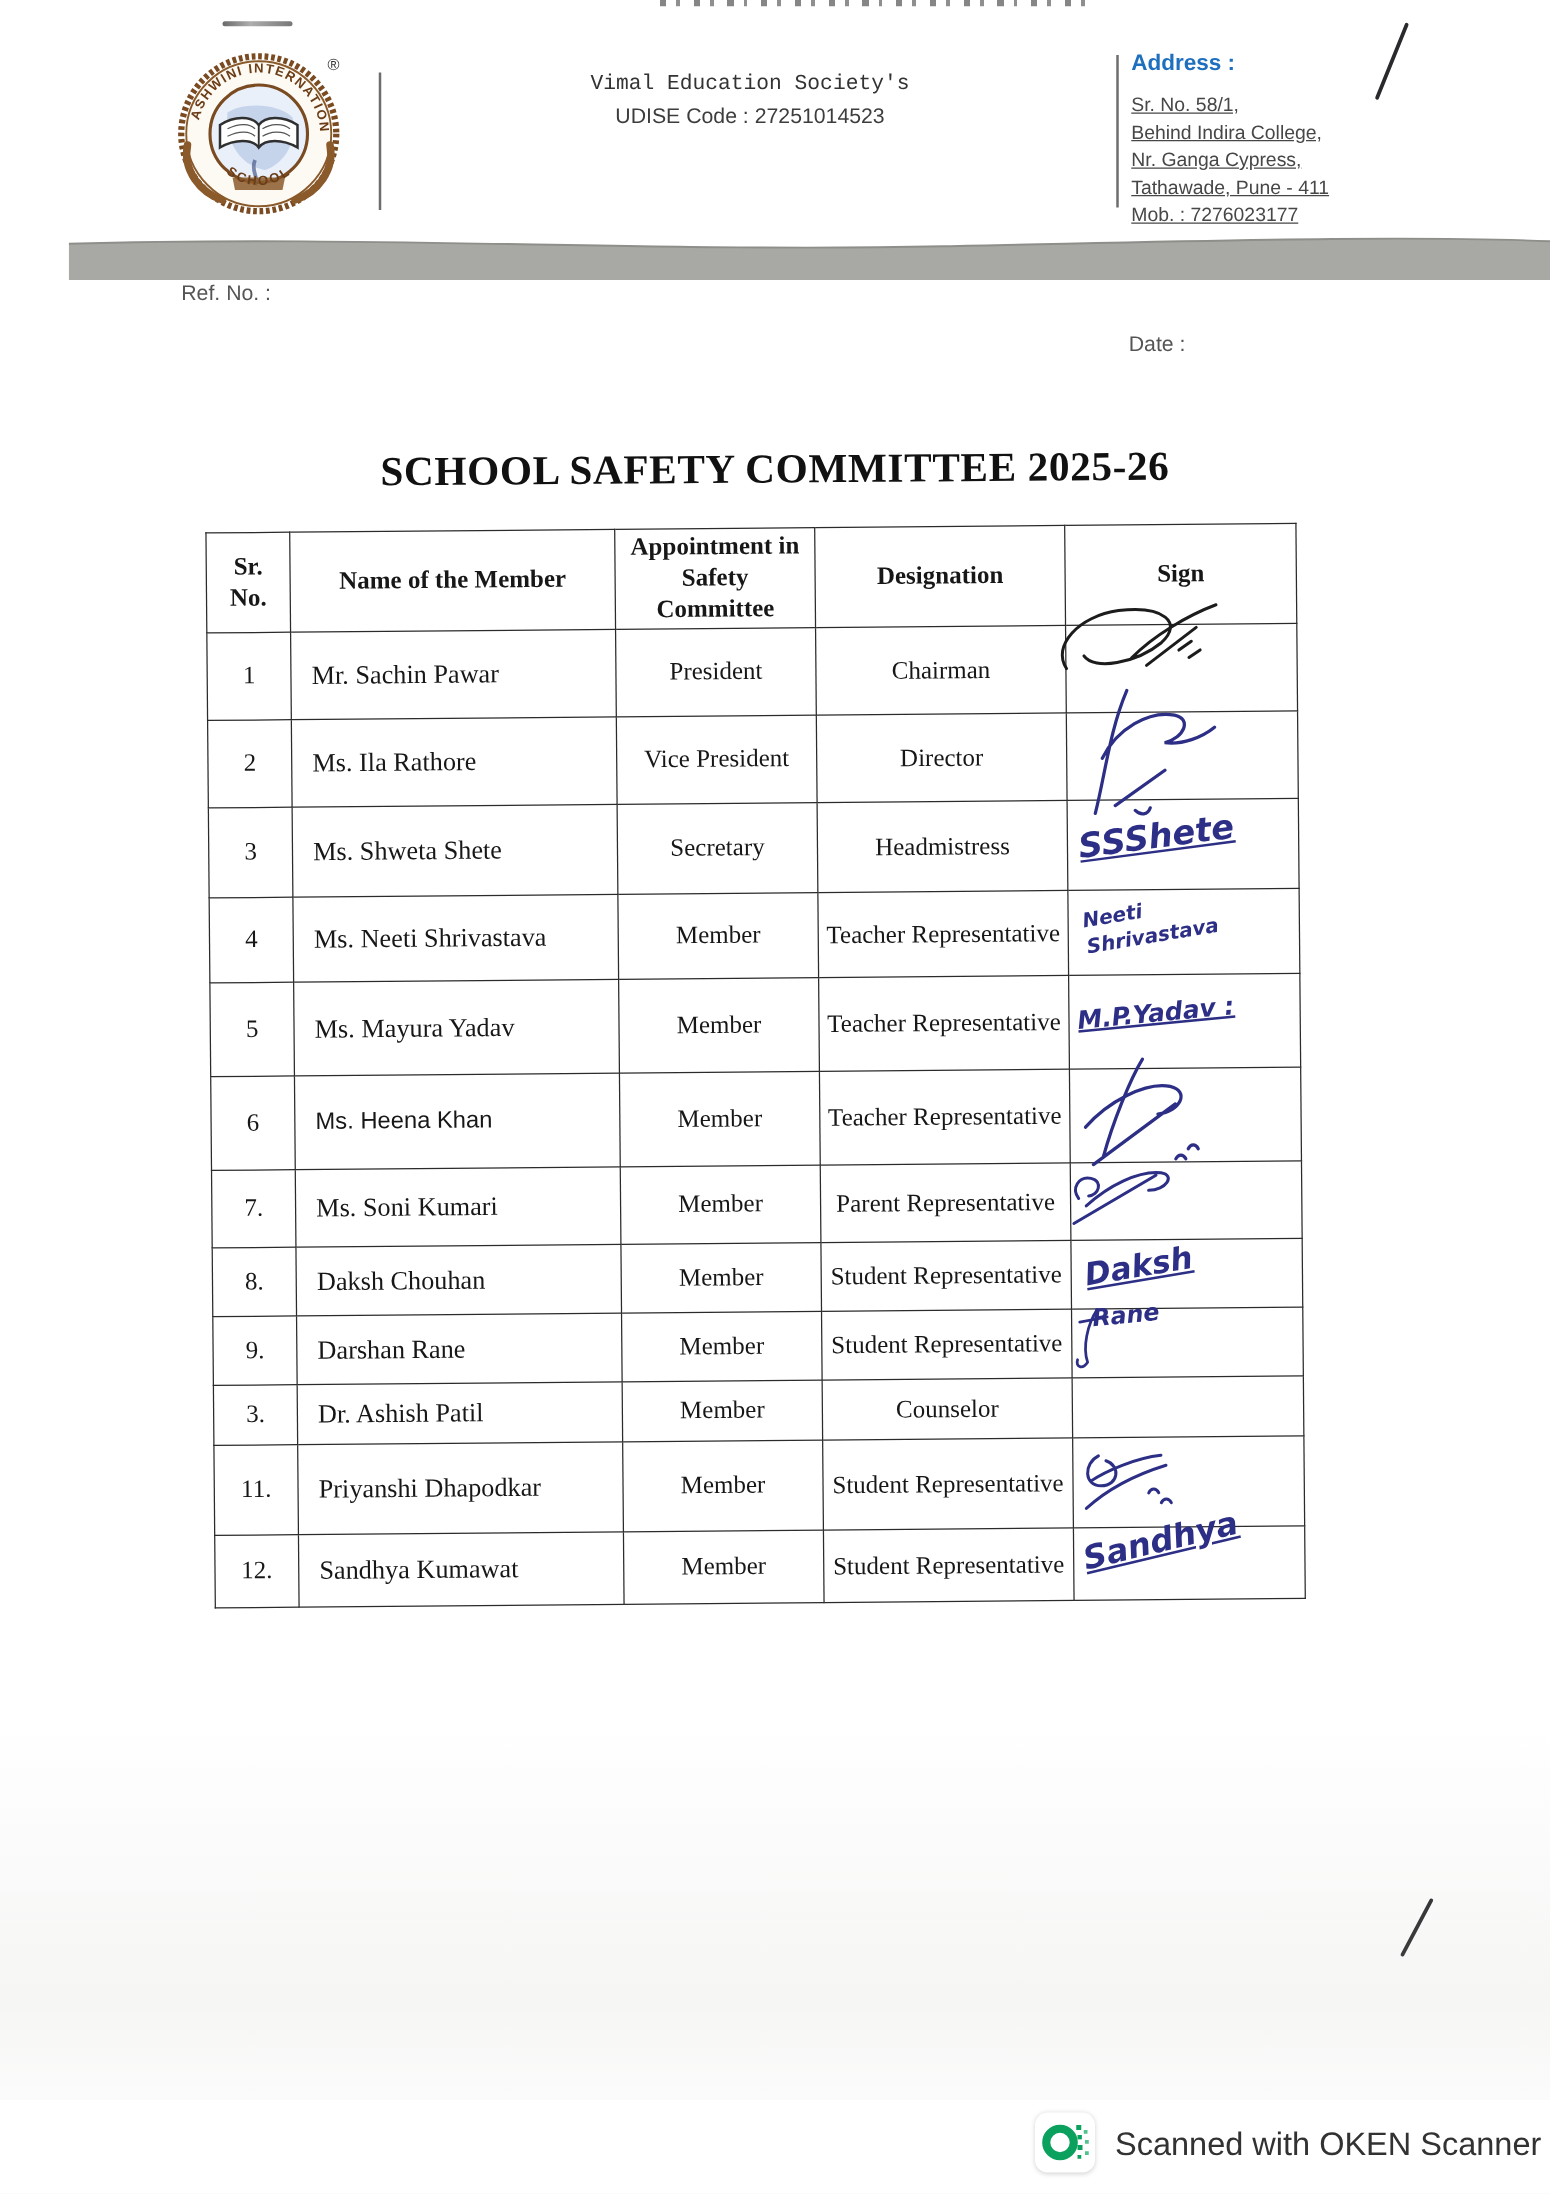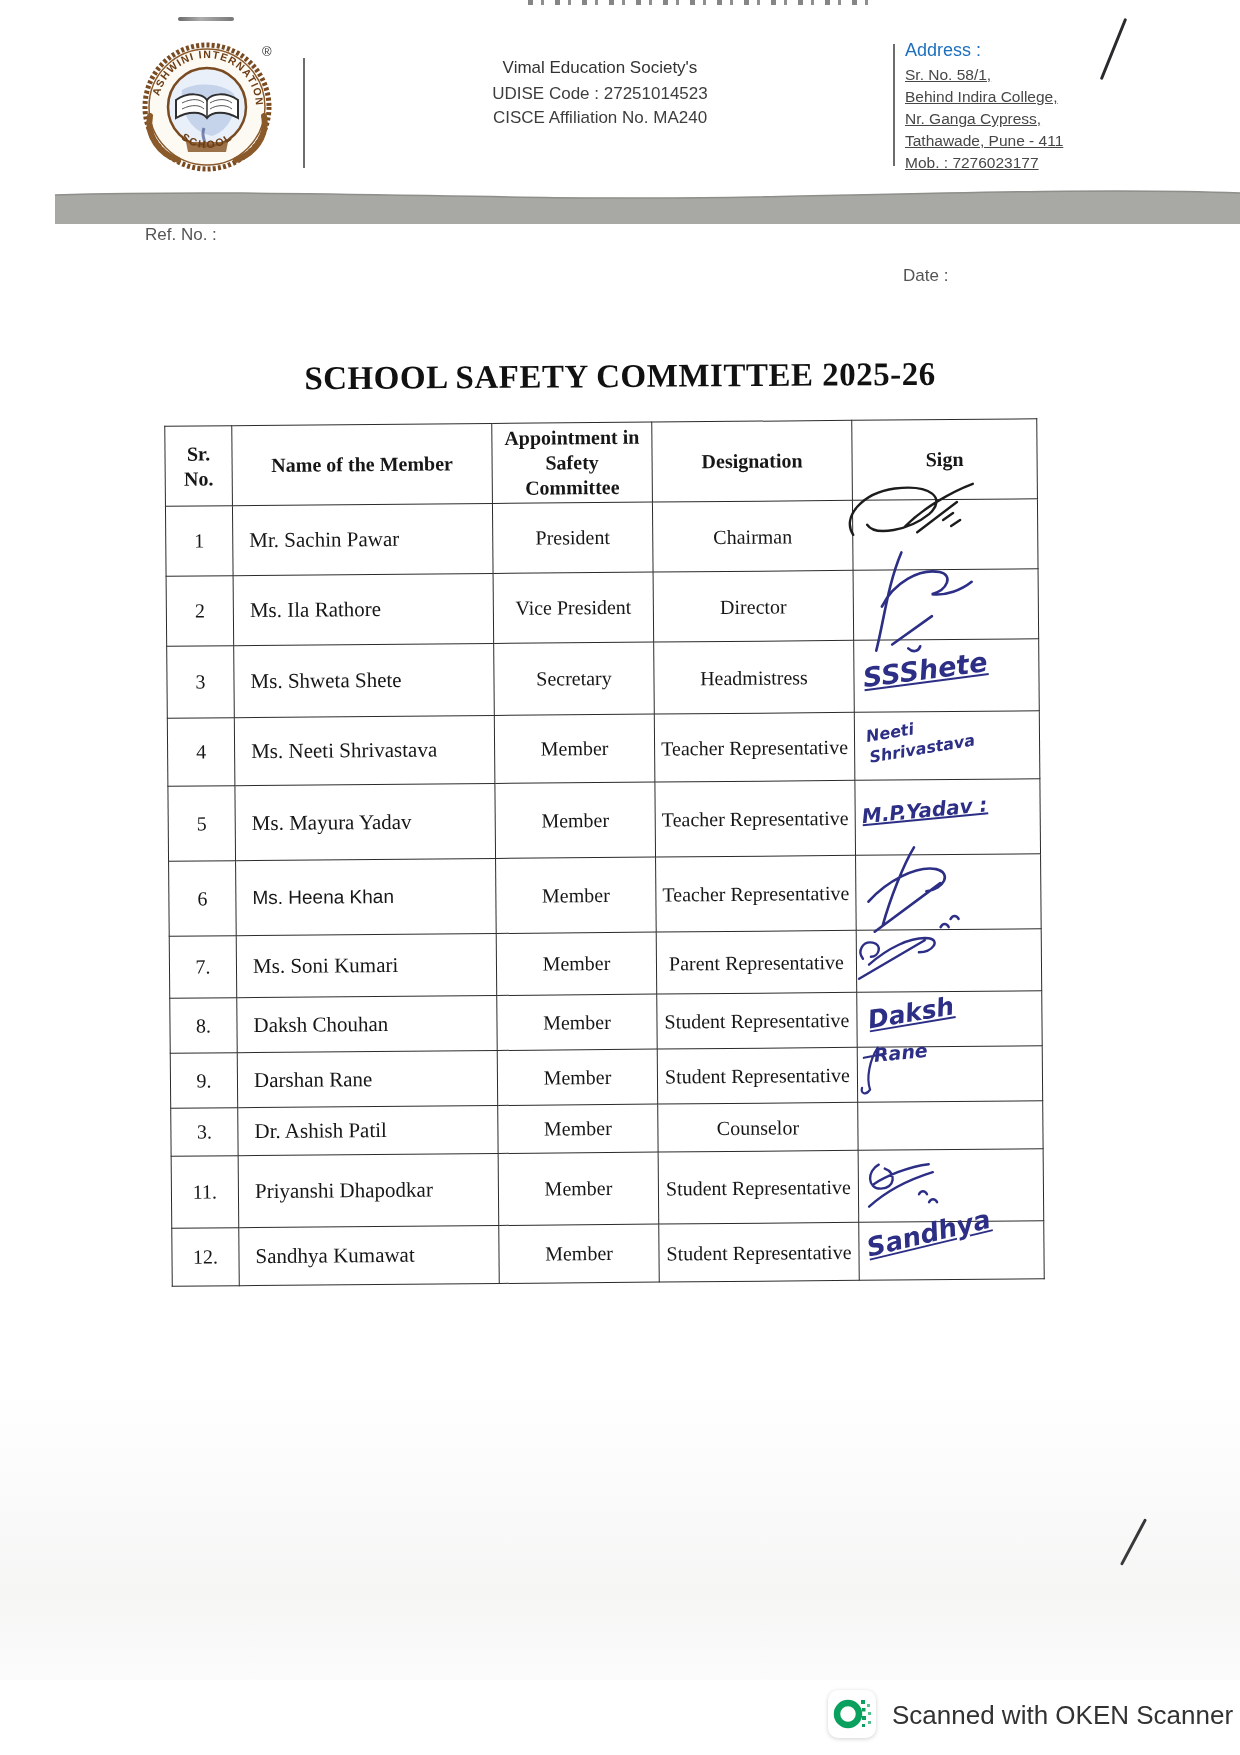--- a/index.html
+++ b/index.html
@@ -20,26 +20,26 @@
   .pen-slash.br { left:1132px; top:1516px; height:52px; transform:rotate(28deg); }
   .bottom-shade { position:absolute; left:0; top:1380px; width:100%; height:310px;
     background:linear-gradient(180deg, rgba(190,190,184,0) 0%, rgba(190,190,184,.14) 70%, rgba(190,190,184,.05) 100%); pointer-events:none; }
   
   .letterhead { position:absolute; left:0; top:0; width:100%; height:230px; }
   .logo-wrap { position:absolute; left:142px; top:40px; width:134px; height:134px; }
   .divider-v { position:absolute; width:2px; background:#6d6d6d; }
   .div-left  { left:303px; top:58px;  height:110px; }
   .div-right { left:893px; top:44px;  height:122px; }
   .head-center { position:absolute; left:320px; top:58px; width:560px; text-align:center; color:#3a3a3a; }
-  .society { font-size:17px; margin-bottom:4px; color:#333; }
+  .society { font-size:17px; margin-bottom:4px; color:#333;font-family:Liberation Mono, monospace; }
   .school-name { font-size:31px; font-weight:bold; color:#2f9fd8; letter-spacing:.5px;
     text-shadow:0 0 1px rgba(47,159,216,.6); margin-bottom:6px; white-space:nowrap; }
   .udise, .cisce { font-size:17px; color:#3d3d3d; line-height:24px; }
   .addr-block { position:absolute; left:905px; top:40px; width:175px; }
-  .addr-label { font-size:18px; font-weight:normal; color:#1e6fbe; margin-bottom:3px; }
+  .addr-label { font-size:18px; font-weight:bold; color:#1e6fbe; margin-bottom:13px; }
   .addr-line { font-size:15.5px; color:#474747; line-height:22px;text-decoration:underline; }
   .gray-band { position:absolute; left:55px; top:186px; width:1185px; height:38px; }
   
   .ref-line { position:absolute; left:0; top:225px; width:100%; font-size:17px; color:#555; }
   .ref-label { position:absolute; left:145px; top:0; }
   .date-label { position:absolute; left:903px; top:4px;margin-top:37px; }
   
   .doc-title { position:absolute; left:0; top:358px; width:100%; text-align:center;
     font-family:"Liberation Serif", serif; font-size:33px; font-weight:bold; color:#111;
     letter-spacing:.5px; transform:rotate(-.4deg); }
@@ -110,21 +110,20 @@
         <text x="120" y="16" font-size="13" fill="#333" font-family="Liberation Sans, sans-serif">®</text>
       </svg>
     </div>
 
     <div class="divider-v div-left"></div>
     <div class="divider-v div-right"></div>
 
     <div class="head-center">
       <div class="society">Vimal Education Society's</div>
       <div class="udise">UDISE Code : 27251014523</div>
-      <div class="cisce">CISCE Affiliation No. MA240</div>
     </div>
 
     <div class="addr-block">
       <div class="addr-label">Address :</div>
       <div class="addr-line">Sr. No. 58/1,</div>
       <div class="addr-line">Behind Indira College,</div>
       <div class="addr-line">Nr. Ganga Cypress,</div>
       <div class="addr-line">Tathawade, Pune - 411</div>
       <div class="addr-line">Mob. : 7276023177</div>
     </div>

